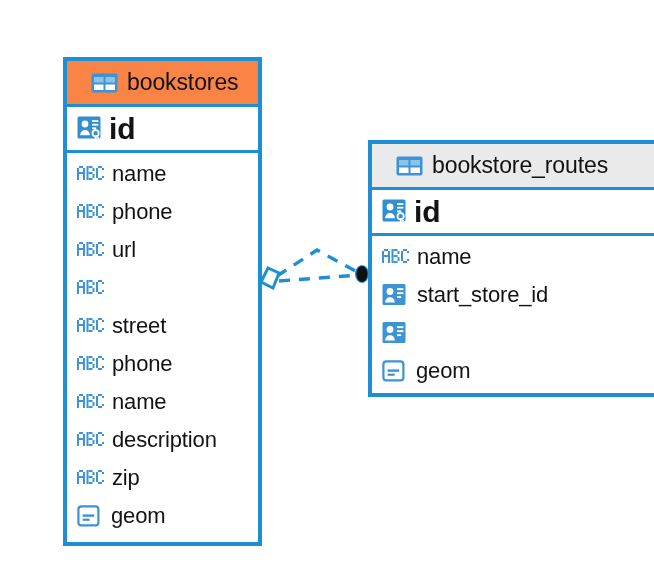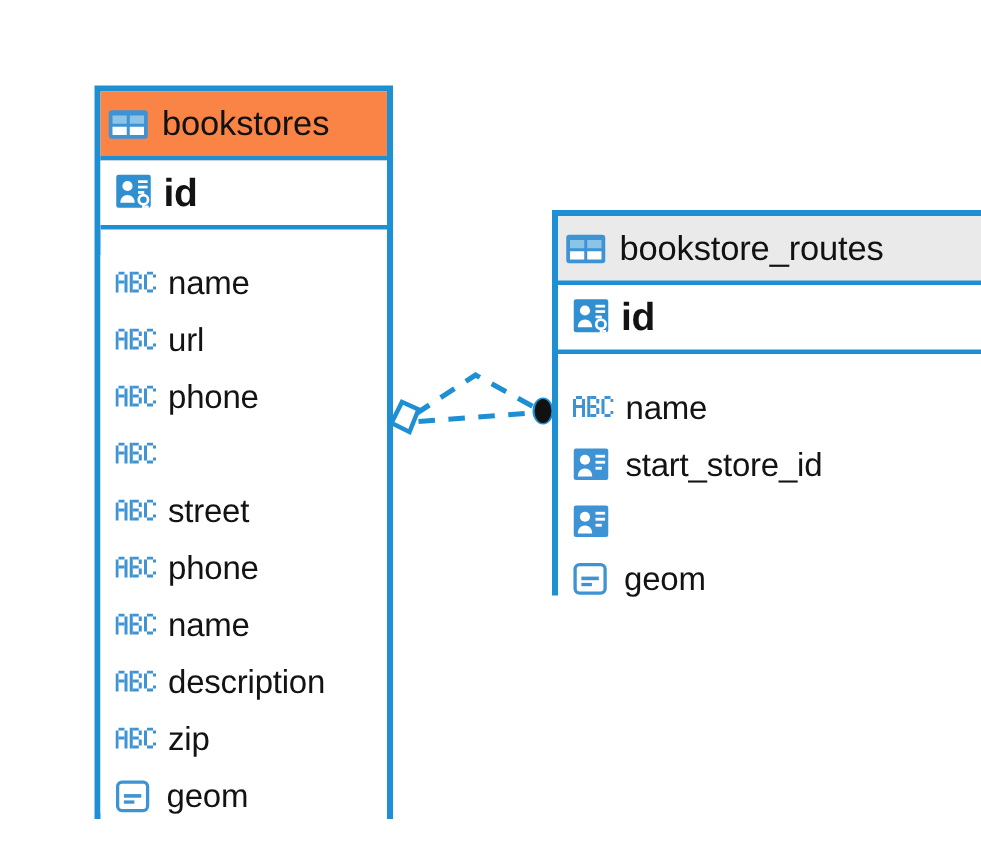--- a/index.html
+++ b/index.html
@@ -32,21 +32,21 @@
     left: 368px;
     top: 140px;
     width: 292px;
     height: 257px;
   }
 
   .entity-header {
     display: flex;
     align-items: center;
     height: 46px;
-    padding-left: 5px;
+    padding-left: 24px;
     box-sizing: border-box;
     border-bottom: 3px solid #1f8fd4;
   }
   .entity-header.orange { background: #fa8445; }
   .entity-header.gray   { background: #eaeaea; }
 
   .entity-title {
     font-size: 23px;
     color: #111111;
     margin-left: 9px;
@@ -69,23 +69,23 @@
   .field-label {
     font-size: 22px;
     color: #131313;
     margin-left: 8px;
     white-space: nowrap;
     letter-spacing: -0.15px;
   }
   .field-row.pk .field-label {
     font-weight: bold;
     margin-left: 5px;
-    font-size: 26px;
-  }
-  .field-list { padding-top: 17px; }
+    font-size: 30px;
+  }
+  .field-list { padding-top: 2px; }
 
   .icon {
     flex: 0 0 auto;
     display: block;
     line-height: 0;
   }
   .icon-abc { width: 27px; height: 16px; }
   .icon-pk  { width: 27px; height: 26px; }
   .icon-fk  { width: 27px; height: 24px; }
   .icon-geom{ width: 26px; height: 24px; }
@@ -178,46 +178,46 @@
             <rect x="15.5" y="8" width="2" height="4"></rect>
               <rect x="11.5" y="12" width="4" height="2"></rect>
             <rect x="21" y="0" width="4" height="2"></rect>
               <rect x="19" y="2" width="2" height="10"></rect>
             <rect x="25" y="2" width="2" height="2"></rect>
               <rect x="21" y="12" width="4" height="2"></rect>
             <rect x="25" y="10" width="2" height="2"></rect>
           </g>
         </svg>
       </span>
+      <span class="field-label">phone</span>
+    </div>
+
+    <div class="field-row">
+      <span class="icon icon-abc">
+        <svg viewBox="0 0 27 16" width="27" height="16">
+          <g fill="#3d93d4">
+            <rect x="0" y="2" width="2" height="12"></rect>
+              <rect x="2" y="0" width="4" height="2"></rect>
+            <rect x="6" y="2" width="2" height="12"></rect>
+              <rect x="2" y="6" width="4" height="2"></rect>
+            <rect x="9.5" y="0" width="2" height="14"></rect>
+              <rect x="11.5" y="0" width="4" height="2"></rect>
+            <rect x="15.5" y="2" width="2" height="3"></rect>
+              <rect x="11.5" y="6" width="4" height="2"></rect>
+            <rect x="15.5" y="8" width="2" height="4"></rect>
+              <rect x="11.5" y="12" width="4" height="2"></rect>
+            <rect x="21" y="0" width="4" height="2"></rect>
+              <rect x="19" y="2" width="2" height="10"></rect>
+            <rect x="25" y="2" width="2" height="2"></rect>
+              <rect x="21" y="12" width="4" height="2"></rect>
+            <rect x="25" y="10" width="2" height="2"></rect>
+          </g>
+        </svg>
+      </span>
       <span class="field-label">url</span>
-    </div>
-
-    <div class="field-row">
-      <span class="icon icon-abc">
-        <svg viewBox="0 0 27 16" width="27" height="16">
-          <g fill="#3d93d4">
-            <rect x="0" y="2" width="2" height="12"></rect>
-              <rect x="2" y="0" width="4" height="2"></rect>
-            <rect x="6" y="2" width="2" height="12"></rect>
-              <rect x="2" y="6" width="4" height="2"></rect>
-            <rect x="9.5" y="0" width="2" height="14"></rect>
-              <rect x="11.5" y="0" width="4" height="2"></rect>
-            <rect x="15.5" y="2" width="2" height="3"></rect>
-              <rect x="11.5" y="6" width="4" height="2"></rect>
-            <rect x="15.5" y="8" width="2" height="4"></rect>
-              <rect x="11.5" y="12" width="4" height="2"></rect>
-            <rect x="21" y="0" width="4" height="2"></rect>
-              <rect x="19" y="2" width="2" height="10"></rect>
-            <rect x="25" y="2" width="2" height="2"></rect>
-              <rect x="21" y="12" width="4" height="2"></rect>
-            <rect x="25" y="10" width="2" height="2"></rect>
-          </g>
-        </svg>
-      </span>
-      <span class="field-label">phone</span>
     </div>
 
     <div class="field-row">
       <span class="icon icon-abc">
         <svg viewBox="0 0 27 16" width="27" height="16">
           <g fill="#3d93d4">
             <rect x="0" y="2" width="2" height="12"></rect>
               <rect x="2" y="0" width="4" height="2"></rect>
             <rect x="6" y="2" width="2" height="12"></rect>
               <rect x="2" y="6" width="4" height="2"></rect>

